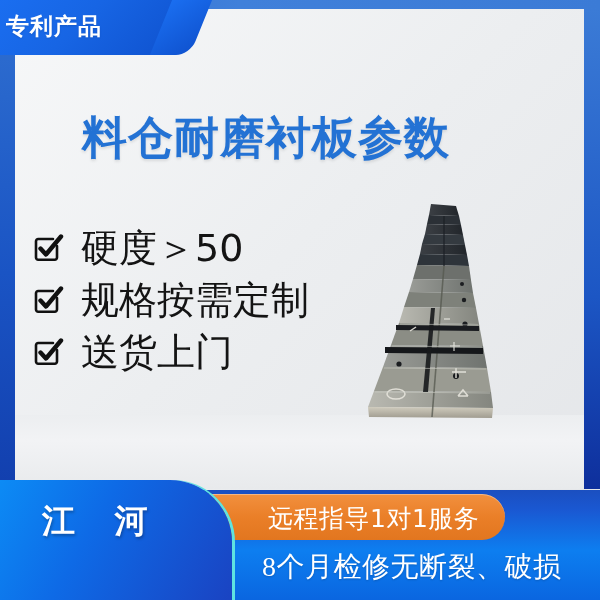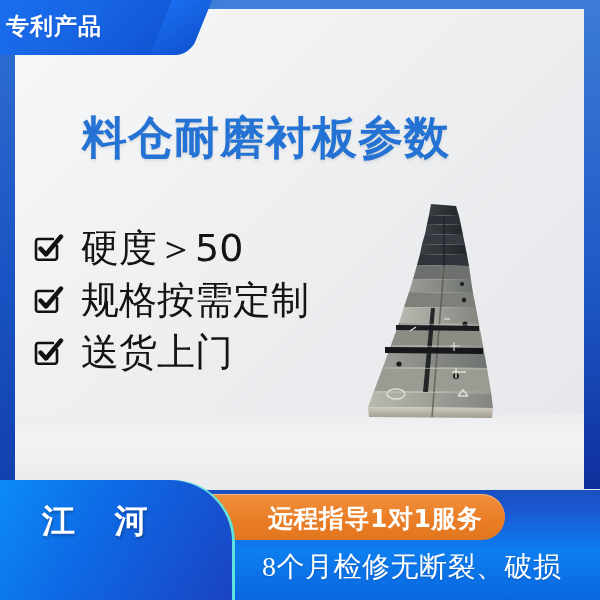--- a/index.html
+++ b/index.html
@@ -91,21 +91,21 @@
   }
   .orange-pill{
     position:absolute;left:150px;top:14px;width:355px;height:46px;
     background:linear-gradient(180deg,#f2903e 0%,#ea7f28 50%,#e2761f 100%);
     border-radius:24px;
     box-shadow:inset 0 1px 0 rgba(255,255,255,.35);
   }
   .orange-text{
     position:absolute;left:268px;top:22px;
     color:#ffffff;font-size:25px;letter-spacing:.5px;
-    font-family:"DejaVu Sans","Liberation Sans",sans-serif;white-space:nowrap;font-weight:bold;
+    font-family:"DejaVu Sans","Liberation Sans",sans-serif;white-space:nowrap;
   }
   .bot-sub{
     position:absolute;left:262px;top:68px;
     color:#ffffff;font-size:28px;letter-spacing:.5px;
     font-family:Liberation Serif, serif;white-space:nowrap;
     text-shadow:0 1px 2px rgba(0,0,0,.18);
     text-align:right;
   }
   .bot-left{
     position:absolute;left:0;top:0;width:232px;height:120px;

